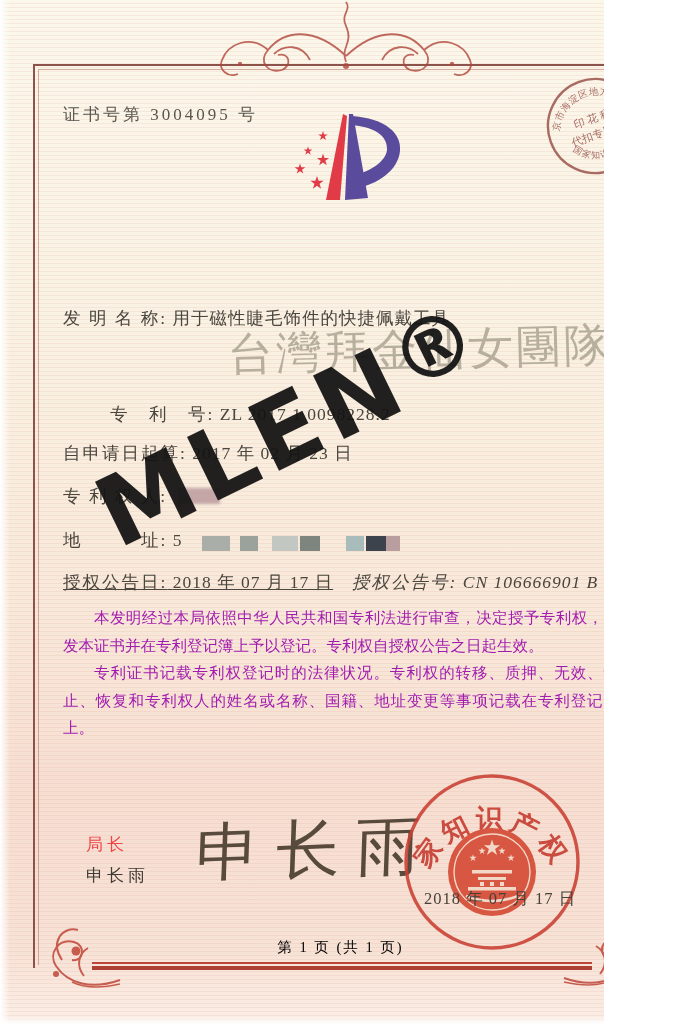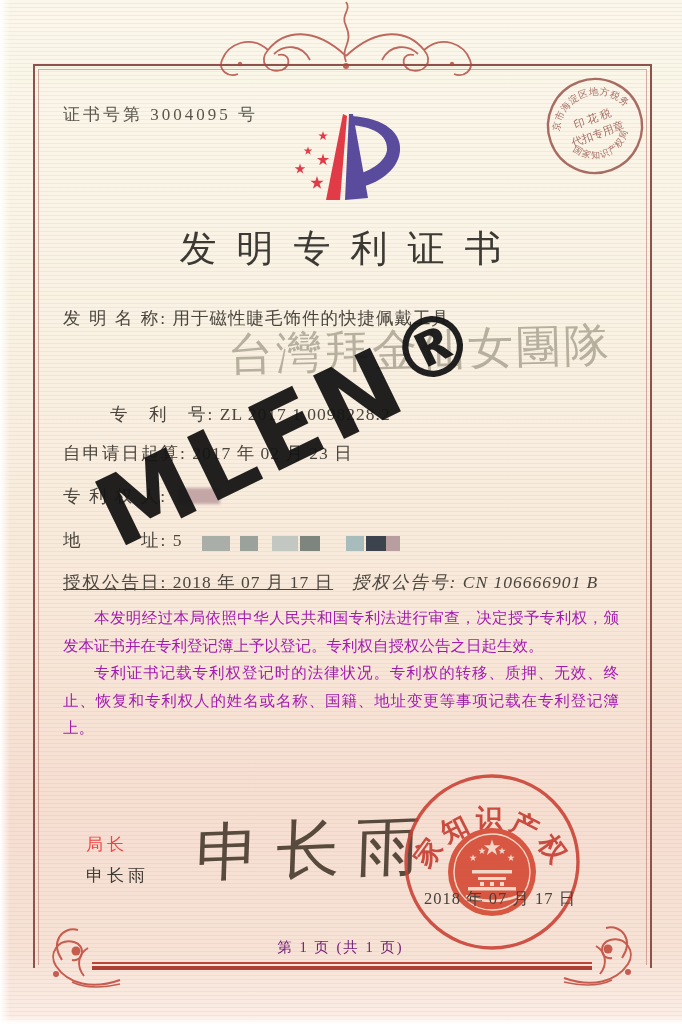--- a/index.html
+++ b/index.html
@@ -1,16 +1,16 @@
 <!DOCTYPE html>
 <html><head>
 <meta charset="utf-8">
 <style>
   html,body{margin:0;padding:0;background:#ffffff;}
-  #page{position:relative;width:682px;height:1024px;overflow:hidden;
+  #page{position:relative;width:604px;height:1024px;overflow:hidden;
     font-family:"Liberation Serif","DejaVu Serif",serif;}
   
   #paper{position:absolute;inset:0;
     background:
       repeating-linear-gradient(0deg, rgba(216,150,135,0.14) 0 1px, rgba(0,0,0,0) 1px 4px),
       linear-gradient(180deg,#fbf7ea 0%,#faf4e6 22%,#f9efe0 40%,#f8e8d9 60%,#f6ded1 78%,#f7e2d6 93%,#fbeee6 100%);}
   #paper::after{content:"";position:absolute;inset:0;
     background:linear-gradient(90deg,#ffffff 0,rgba(255,255,255,0) 10px),
                linear-gradient(0deg,#ffffff 0,rgba(255,255,255,0) 8px);}
   
@@ -30,21 +30,21 @@
   .wm-brand{left:128px;top:455px;z-index:5;transform:rotate(-26deg);transform-origin:left bottom;
     color:#141414;opacity:0.94;white-space:nowrap;
     font-family:"DejaVu Sans","Liberation Sans",sans-serif;font-weight:700;}
   .wm-brand .txt{font-size:97px;letter-spacing:6px;}
   .wm-brand .reg{font-size:84px;vertical-align:14px;letter-spacing:0;}
   .sig-title{left:86px;top:833px;font-size:17px;color:#ef4444;letter-spacing:4px;z-index:3;}
   .sig-name{left:86px;top:864px;font-size:17px;color:#3f3a33;letter-spacing:4px;z-index:3;}
   .sig-script{left:196px;top:806px;font-size:64px;color:#473b2d;z-index:3;letter-spacing:16px;
     transform:rotate(-2deg) skewX(-4deg);opacity:0.9;white-space:nowrap;}
   .seal-date{left:424px;top:888px;font-size:16.5px;color:#47413a;letter-spacing:1px;z-index:5;}
-  .footer-page{left:33px;top:938px;width:615px;text-align:center;font-size:14.5px;color:#701a75;z-index:2;letter-spacing:2px;}
+  .footer-page{left:33px;top:938px;width:615px;text-align:center;font-size:14.5px;color:#000000;z-index:2;letter-spacing:2px;}
   .bottom-rule{left:92px;top:962px;width:500px;height:8px;z-index:2;
     background:linear-gradient(180deg,#bd4539 0 2px,rgba(0,0,0,0) 2px 4px,#ad3f33 4px 8px);}
   .mosaic{display:inline-block;vertical-align:-2px;filter:blur(0.4px);}
   .pat-block{display:inline-block;vertical-align:-2px;width:42px;height:16px;margin-left:6px;filter:blur(1.5px);}
   svg text{font-family:"Liberation Serif","DejaVu Serif",serif;}
 </style>
 </head>
 <body>
 
 <div id="page">
@@ -93,21 +93,20 @@
     <polygon points="55,8 59,10 52,94 38,94" fill="#e13b47"></polygon>
     <polygon points="61,8 65,8 80,92 57,94" fill="#5a4b9c"></polygon>
     <path d="M63,10 C98,12 114,28 112,45 C110,65 89,78 70,82 L67,69 C83,65 98,55 99,44 C100,29 85,20 61,19 Z" fill="#5a4b9c"></path>
     <use href="#star" transform="translate(35,30) scale(5)" fill="#e13b47"></use>
     <use href="#star" transform="translate(20,45) scale(4.6)" fill="#e13b47"></use>
     <use href="#star" transform="translate(35,54) scale(6.4)" fill="#e13b47"></use>
     <use href="#star" transform="translate(12,63) scale(5.6)" fill="#e13b47"></use>
     <use href="#star" transform="translate(29,77) scale(7)" fill="#e13b47"></use>
   </svg>
 
-  <div class="abs title">发明专利证书</div>
 
   <div class="abs row" style="top:306px;">
     <span class="lbl">发 明 名 称:</span>
     <span>用于磁性睫毛饰件的快捷佩戴工具</span>
   </div>
   <div class="abs row" style="top:402px;margin-left:47px;">
     <span class="lbl">专　利　号:</span>
     <span>ZL 2017 1 0098228.2</span>
   </div>
   <div class="abs row" style="top:441px;">

